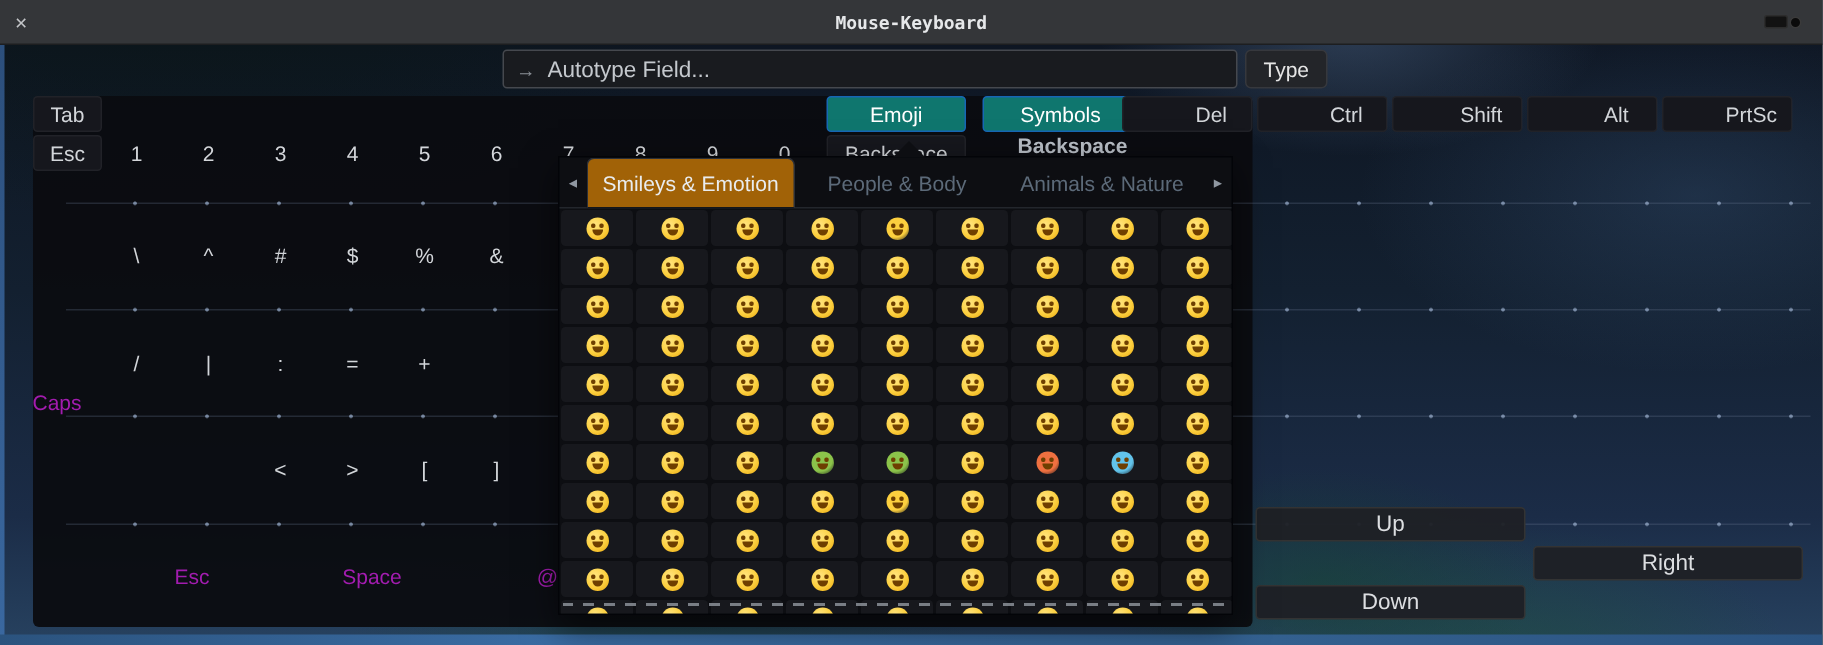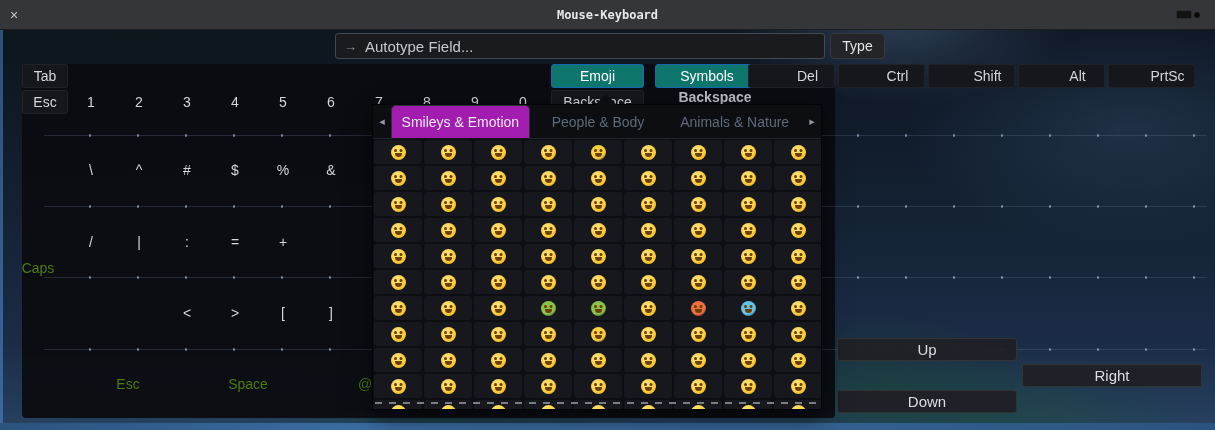--- a/index.html
+++ b/index.html
@@ -46,35 +46,35 @@
     background-image:radial-gradient(circle, rgba(150,170,200,.75) 1px, transparent 1.4px);
     background-size:48px 3px;background-position:22px 0;}
   .key{position:absolute;background:#16171d;border:1px solid rgba(255,255,255,.05);border-radius:3px;
     color:#d3d6da;font-size:14px;display:flex;align-items:center;justify-content:center;}
   .key.blue{background:#0f766e;border-color:#1767b4;color:#ffffff;}
   .keyrow{position:absolute;display:flex;}
   .keyrow .cell{width:48px;height:24px;display:flex;align-items:center;justify-content:center;
     color:#d3d6da;font-size:14px;}
   .cmdrow{position:absolute;left:748px;top:64px;display:flex;gap:3px;}
   .cmdrow .ckey{position:static;width:87px;height:24px;padding-left:32px;}
-  .lbl{position:absolute;color:#4d7c0f;font-size:14px;display:flex;align-items:center;justify-content:center;height:24px;}
+  .lbl{position:absolute;color:#a21caf;font-size:14px;display:flex;align-items:center;justify-content:center;height:24px;}
   .commands-lbl{position:absolute;left:655px;top:90px;width:120px;height:14px;color:#b9bfc7;
     font-weight:bold;font-size:14px;display:flex;align-items:center;justify-content:center;}
   
   .nav-btn{position:absolute;height:23px;background:rgba(30,32,37,.96);border:1px solid #333;
     border-radius:3px;color:#dcdee1;font-size:15px;display:flex;align-items:center;justify-content:center;}
   
   .emoji-panel{position:absolute;left:372px;top:104px;width:450px;height:306px;background:#0d0e12;
     border:1px solid #030408;box-shadow:0 8px 22px rgba(0,0,0,.55);z-index:5;}
   .caret{position:absolute;left:222px;top:-11px;width:0;height:0;
     border-left:11px solid transparent;border-right:11px solid transparent;border-bottom:11px solid #0d0e12;}
   .tabbar{display:flex;align-items:stretch;height:34px;border-bottom:1px solid #23262c;}
   .tab-nav{width:18px;display:flex;align-items:center;justify-content:center;color:#8f97a1;font-size:11px;}
   .etab{flex:1;display:flex;align-items:center;justify-content:center;color:#5c6a79;font-size:14px;white-space:nowrap;}
-  .etab.active{background:#a21caf;border:1px solid #2b2f37;border-bottom:1px solid #14161b;
+  .etab.active{background:#a16207;border:1px solid #2b2f37;border-bottom:1px solid #14161b;
     border-radius:5px 5px 0 0;margin-bottom:-1px;color:#e9ecef;}
   .egrid{display:grid;grid-template-columns:repeat(9,48px);gap:2px;padding:1px;height:270px;overflow:hidden;}
   .ecell{width:48px;height:24px;background:#17181d;border-radius:3px;
     display:flex;align-items:center;justify-content:center;}
   .face{width:15px;height:15px;border-radius:50%;position:relative;
     background:radial-gradient(circle at 38% 32%, #ffe47e 0%, #fccf3e 55%, #e9a60e 100%);}
   .face::before{content:"";position:absolute;left:3.5px;top:4.5px;width:2.5px;height:3px;border-radius:50%;
     background:#6e3f00;box-shadow:5.5px 0 0 #6e3f00;}
   .face::after{content:"";position:absolute;left:4px;top:8.5px;width:7px;height:3.5px;
     border-radius:0 0 8px 8px;background:#6e3f00;}

